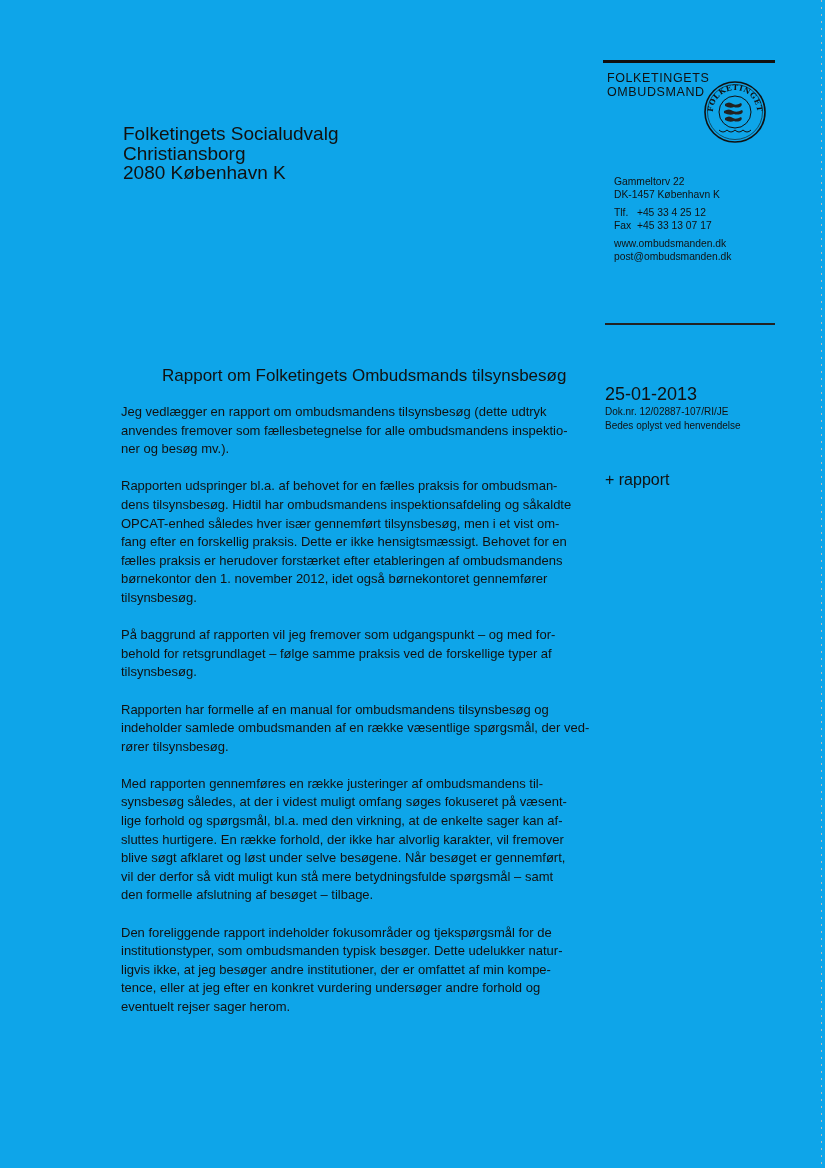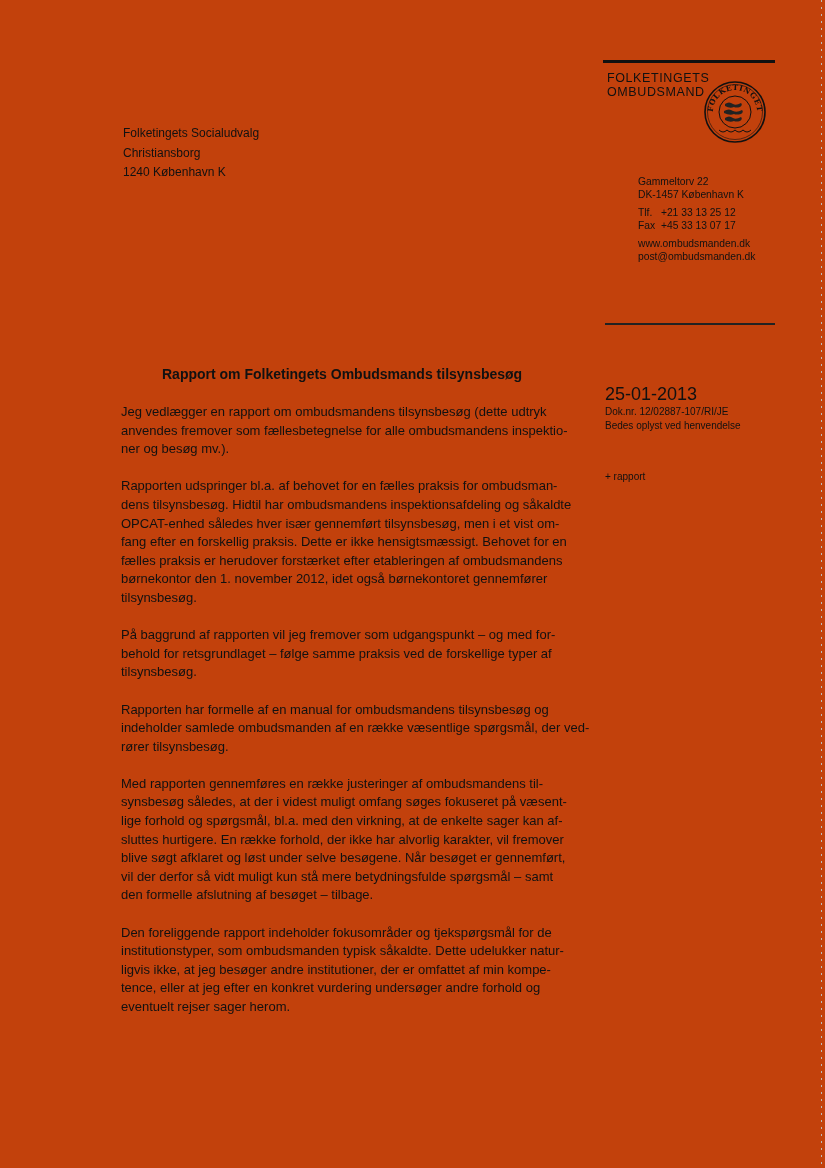--- a/index.html
+++ b/index.html
@@ -1,37 +1,37 @@
 <!DOCTYPE html>
 <html><head>
 <meta charset="utf-8">
 <style>
   html, body { margin:0; padding:0; background:#ffffff; }
   body { width:825px; height:1168px; position:relative; overflow:hidden;
          font-family:"Liberation Sans", sans-serif; color:#111; }
-  .page { position:absolute; left:0; top:0; width:825px; height:1168px; background:#c2410c; }
+  .page { position:absolute; left:0; top:0; width:825px; height:1168px; background:#0ea5e9; }
   .edge { position:absolute; right:3px; top:0; width:1px; height:1168px;
           background:repeating-linear-gradient(to bottom, #bbb 0 2px, transparent 2px 7px); }
 
   .topline { position:absolute; left:603px; top:60px; width:172px; height:3px; background:#111; }
   .org { position:absolute; left:607px; top:71px; font-size:12.5px; line-height:14px;
          letter-spacing:0.6px; color:#111; }
   .seal { position:absolute; left:703px; top:80px; width:64px; height:64px; }
 
   .contact { position:absolute; left:614px; top:176px; font-size:10.3px; line-height:12.6px; color:#111; }
-  .contact .grp { margin-bottom:6px;margin-left:24px; }
+  .contact .grp { margin-bottom:6px; }
   .bottomline { position:absolute; left:605px; top:323px; width:170px; height:2px; background:#222; }
 
-  .recipient { position:absolute; left:123px; top:124px; font-size:12px; line-height:19.5px; }
+  .recipient { position:absolute; left:123px; top:124px; font-size:19px; line-height:19.5px; }
 
   .date { position:absolute; left:605px; top:364px; font-size:18px;margin-top:20px; }
   .docref { position:absolute; left:605px; top:405px; font-size:10px; line-height:14px; }
-  .enclosure { position:absolute; left:605px; top:471px; font-size:10px; }
+  .enclosure { position:absolute; left:605px; top:471px; font-size:16px; }
 
-  .subject { position:absolute; left:122px; top:366px; font-size:14px; font-weight:bold;padding-left:40px; }
+  .subject { position:absolute; left:122px; top:366px; font-size:17px; font-weight:normal;padding-left:40px; }
 
   .body { position:absolute; left:121px; top:403px; width:470px; font-size:13px; line-height:18.6px; }
   .para { margin:0 0 18.6px 0; }
   .line { display:block; white-space:nowrap; }
 </style>
 </head>
 <body>
 
 <div class="page">
   <div class="edge"></div>
@@ -57,34 +57,34 @@
     <path d="M22 38 q4 -3 8 0 q3 2 8 -1 q2 2 -1 4 q-4 1 -6 0 q-4 2 -9 -1z" fill="#222"></path>
     <path d="M16 50 q4 4 8 0 q4 4 8 0 q4 4 8 0 q4 4 8 0" fill="none" stroke="#111" stroke-width="1"></path>
   </svg>
 
   <div class="contact">
     <div class="grp">
       <div>Gammeltorv 22</div>
       <div>DK-1457 København K</div>
     </div>
     <div class="grp">
-      <div style="white-space:pre">Tlf.   +21 33 13 25 12</div>
+      <div style="white-space:pre">Tlf.   +45 33 4 25 12</div>
       <div style="white-space:pre">Fax  +45 33 13 07 17</div>
     </div>
     <div class="grp">
       <div>www.ombudsmanden.dk</div>
       <div>post@ombudsmanden.dk</div>
     </div>
   </div>
   <div class="bottomline"></div>
 
   <div class="recipient">
     <div>Folketingets Socialudvalg</div>
     <div>Christiansborg</div>
-    <div>1240 København K</div>
+    <div>2080 København K</div>
   </div>
 
   <div class="date">25-01-2013</div>
   <div class="docref">
     <div>Dok.nr. 12/02887-107/RI/JE</div>
     <div>Bedes oplyst ved henvendelse</div>
   </div>
   <div class="enclosure">+ rapport</div>
 
   <div class="subject">Rapport om Folketingets Ombudsmands tilsynsbesøg</div>
@@ -118,19 +118,19 @@
         <span class="line">Med rapporten gennemføres en række justeringer af ombudsmandens til-</span>
         <span class="line">synsbesøg således, at der i videst muligt omfang søges fokuseret på væsent-</span>
         <span class="line">lige forhold og spørgsmål, bl.a. med den virkning, at de enkelte sager kan af-</span>
         <span class="line">sluttes hurtigere. En række forhold, der ikke har alvorlig karakter, vil fremover</span>
         <span class="line">blive søgt afklaret og løst under selve besøgene. Når besøget er gennemført,</span>
         <span class="line">vil der derfor så vidt muligt kun stå mere betydningsfulde spørgsmål – samt</span>
         <span class="line">den formelle afslutning af besøget – tilbage.</span>
       </div>
       <div class="para">
         <span class="line">Den foreliggende rapport indeholder fokusområder og tjekspørgsmål for de</span>
-        <span class="line">institutionstyper, som ombudsmanden typisk såkaldte. Dette udelukker natur-</span>
+        <span class="line">institutionstyper, som ombudsmanden typisk besøger. Dette udelukker natur-</span>
         <span class="line">ligvis ikke, at jeg besøger andre institutioner, der er omfattet af min kompe-</span>
         <span class="line">tence, eller at jeg efter en konkret vurdering undersøger andre forhold og</span>
         <span class="line">eventuelt rejser sager herom.</span>
       </div>
     </div>
 </div>
 
 </body></html>

